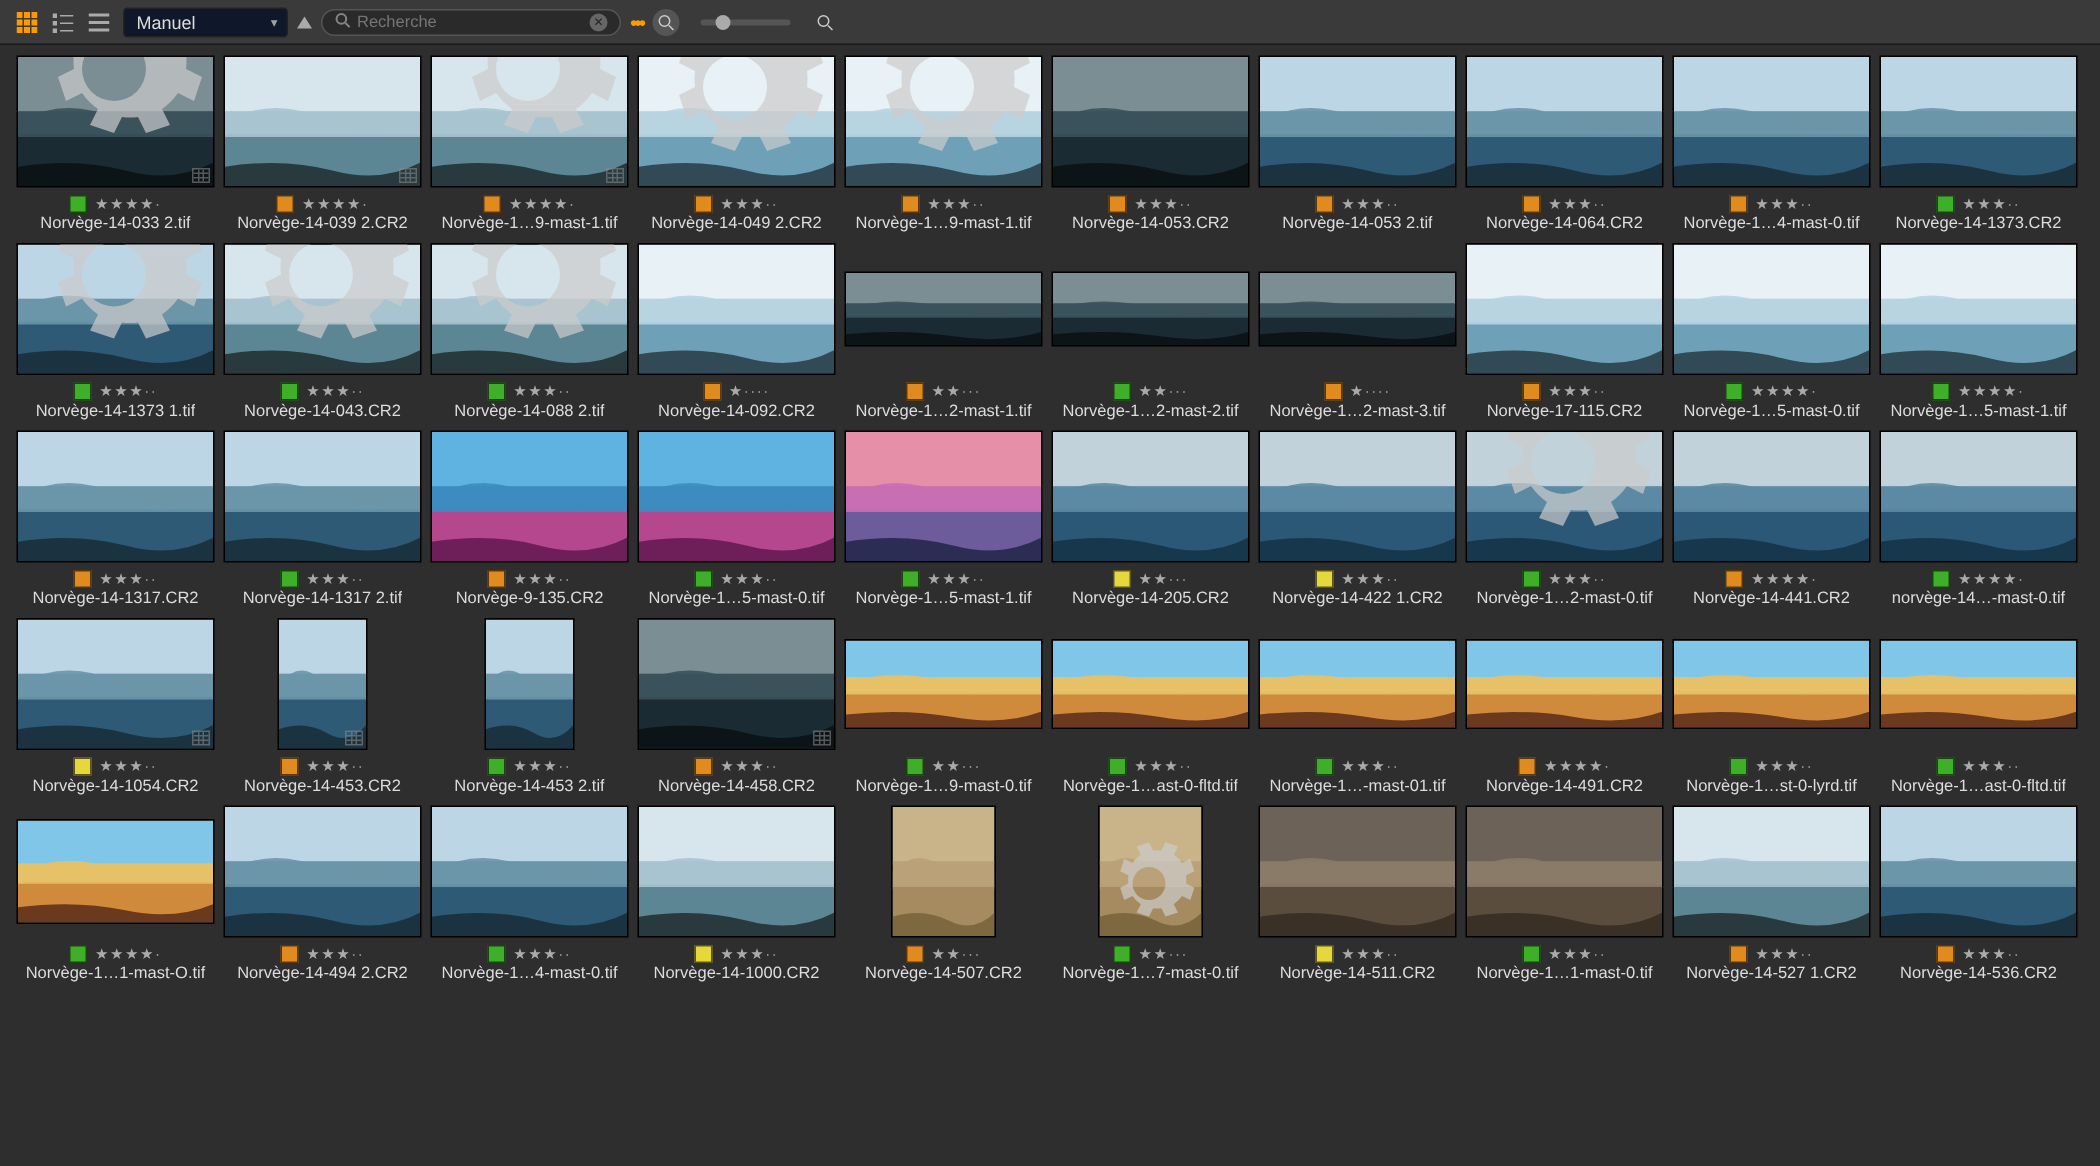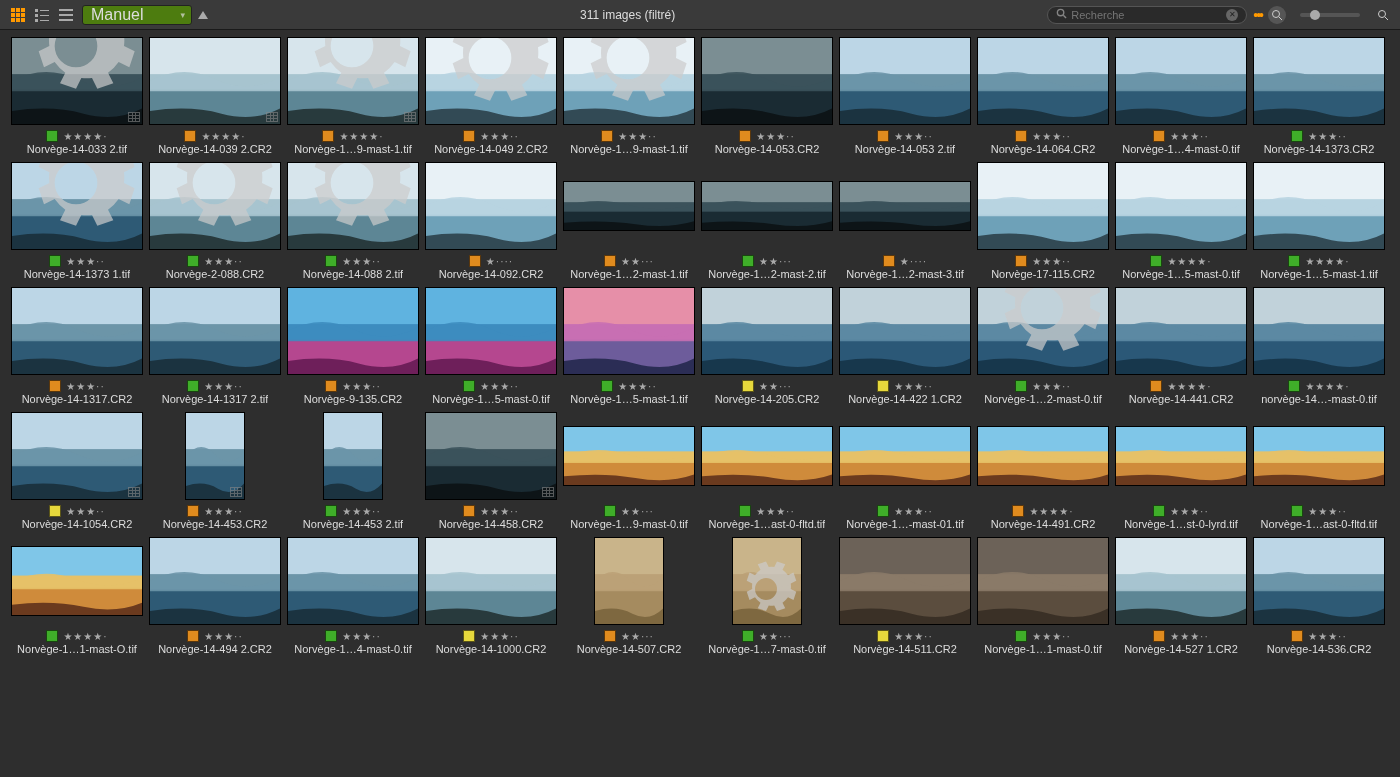--- a/index.html
+++ b/index.html
@@ -1,20 +1,20 @@
 <!DOCTYPE html>
 <html><head>
 <meta charset="utf-8">
 <style>
   * { box-sizing: border-box; margin: 0; padding: 0; }
   html, body { width: 1400px; height: 777px; background: #2e2e2e; font-family: -apple-system, "Helvetica Neue", Arial, sans-serif; color: #ccc; overflow: hidden; }
   .toolbar { height: 30px; background: #3a3a3a; border-bottom: 1px solid #1a1a1a; display: flex; align-items: center; padding: 0 8px; gap: 6px; font-size: 12px; }
   .view-btns { display: flex; gap: 4px; }
   .view-btn { width: 20px; height: 16px; display: flex; align-items: center; justify-content: center; cursor: pointer; }
-  .sort-select { background: #4d7c0f; border: 1px solid #222; border-radius: 3px; padding: 1px 18px 1px 8px; font-size: 16px; color: #ddd; height: 20px; display:flex; align-items:center; position:relative; cursor:pointer; min-width:110px;}
+  .sort-select { background: #0f172a; border: 1px solid #222; border-radius: 3px; padding: 1px 18px 1px 8px; font-size: 12px; color: #ddd; height: 20px; display:flex; align-items:center; position:relative; cursor:pointer; min-width:110px;}
   .sort-select::after { content: "▾"; position:absolute; right:6px; font-size:9px; opacity:.7;}
   .sort-arrow { width:0;height:0;border-left:5px solid transparent;border-right:5px solid transparent;border-bottom:8px solid #aaa; cursor:pointer;}
   .toolbar-center { flex:1; text-align:center; color:#ddd; }
   .search-wrap { display:flex; align-items:center; gap:4px; background:#2a2a2a; border:1px solid #555; border-radius:10px; padding:1px 8px; height:18px; width:200px;}
   .search-wrap input { background:transparent; border:none; outline:none; color:#ccc; font-size:11px; flex:1;}
   .clear-btn { width:12px;height:12px;border-radius:50%;background:#666;display:flex;align-items:center;justify-content:center;font-size:8px;color:#222;cursor:pointer;}
   .filter-dots { color:#f90; font-size:14px; letter-spacing:-2px; cursor:pointer;}
   .globe { width:18px;height:18px;border-radius:50%;background:#555;display:flex;align-items:center;justify-content:center;font-size:10px;cursor:pointer;}
   .zoom-track { width:60px;height:4px;background:#555;border-radius:2px;position:relative;cursor:pointer;margin:0 8px;}
   .zoom-thumb { width:10px;height:10px;background:#aaa;border-radius:5px;position:absolute;top:-3px;left:10px;}
@@ -72,21 +72,20 @@
           <rect x="0" y="6" width="14" height="2"></rect>
           <rect x="0" y="11" width="14" height="2"></rect>
         </svg>
     </span>
   </div>
   <div class="sort-select">
     <span>Manuel</span>
   </div>
   <div class="sort-arrow"></div>
 
-  <div class="toolbar-center">311 images (filtré)</div>
 
   <div class="search-wrap">
     <span style="opacity:.7">
       <svg width="11" height="11" viewBox="0 0 12 12" fill="none" stroke="#aaa" stroke-width="1.5">
           <circle cx="5" cy="5" r="3.5"></circle>
           <line x1="8" y1="8" x2="11" y2="11"></line>
         </svg>
     </span>
     <input placeholder="Recherche" style="">
     <span class="clear-btn">✕</span>
@@ -389,21 +388,21 @@
               </svg>
             </span>
 
         </div>
       </div>
     </div>
     <div class="meta">
       <span class="colortag c-green"></span>
       <span class="stars">★★★··</span>
     </div>
-    <div class="filename">Norvège-2-088.CR2</div>
+    <div class="filename">Norvège-14-043.CR2</div>
   </div>
     <div class="cell">
     <div class="thumb-wrap">
       <div class="thumb" style="width:132px;height:88px">
         <svg viewBox="0 0 132 88" preserveAspectRatio="none">
     <rect width="132" height="39.6" fill="#d7e5ec"></rect>
     <rect y="36.96" width="132" height="19.36" fill="#a7c4cf"></rect>
     <rect y="52.8" width="132" height="35.2" fill="#5d8695"></rect>
     <path d="M0 44 Q 33 26.4 66 42.239999999999995 T 132 40.480000000000004 V 54.56 H0 Z" fill="#a7c4cf" opacity="0.9"></path>
     <path d="M0 88 L0 74.8 Q 39.6 68.64 72.60000000000001 77.44 T 132 72.16 V 88 Z" fill="#283a3d"></path>

